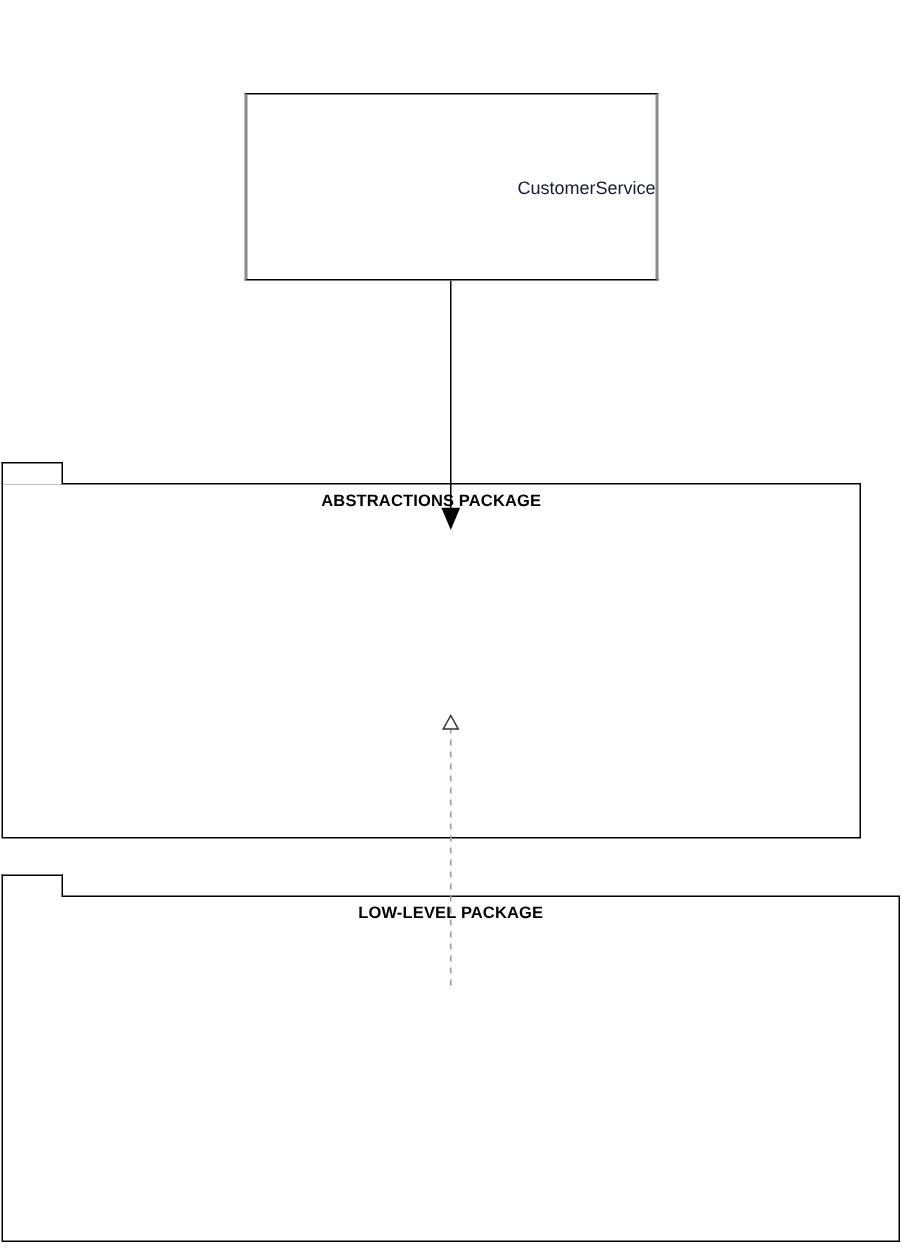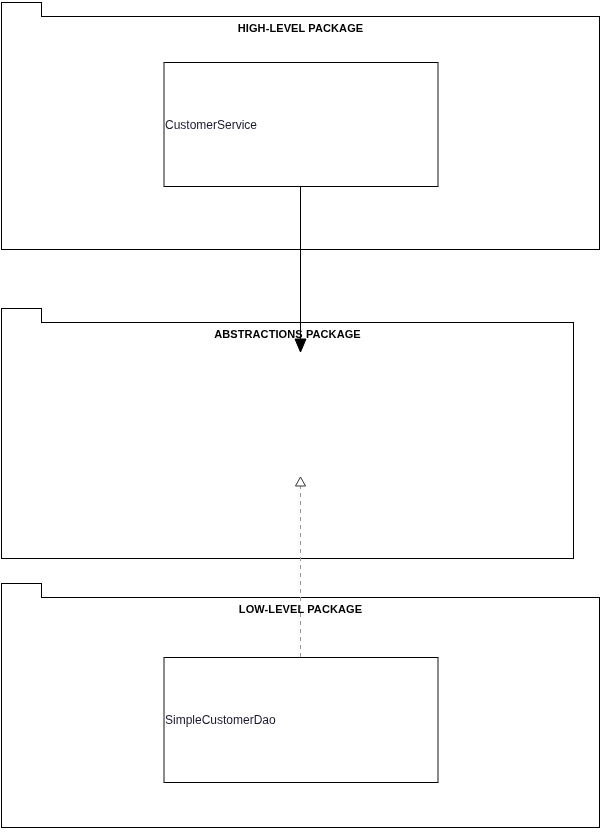--- a/index.html
+++ b/index.html
@@ -70,21 +70,21 @@
   .class-box {
     position: absolute;
     box-sizing: border-box;
     background: #ffffff;
     border-top: 1px solid #000000;
     border-bottom: 1px solid #000000;
     border-left: 2px solid #8a8a8a;
     border-right: 2px solid #8a8a8a;
     display: flex;
     align-items: center;
-    justify-content: flex-start;
+    justify-content: flex-end;
     z-index: 5;
   }
   .class-label {
     font-family: "Liberation Sans", sans-serif;
     font-size: 12px;
     font-weight: normal;
     color: #1a1a2e;
     white-space: nowrap;
   }
 
@@ -97,49 +97,40 @@
     height: 833px;
     z-index: 3;
     pointer-events: none;
   }
 </style>
 </head>
 <body>
 
 <div id="diagram-canvas">
 
-  <div class="package" id="pkg-0" style="left:1px; top:2px; width:599px; height:248px;">
-    <div class="package-tab"></div>
-    <div class="package-body">
-      <div class="package-title">HIGH-LEVEL PACKAGE</div>
-    </div>
-  </div>
 
   <div class="class-box" style="left:163px; top:62px; width:276px; height:125px;">
     <span class="class-label">CustomerService</span>
   </div>
 
   <div class="package" id="pkg-1" style="left:1px; top:308px; width:573px; height:251px;">
     <div class="package-tab"></div>
     <div class="package-body">
       <div class="package-title">ABSTRACTIONS PACKAGE</div>
     </div>
   </div>
 
 
   <div class="package" id="pkg-2" style="left:1px; top:583px; width:599px; height:245px;">
     <div class="package-tab"></div>
     <div class="package-body">
       <div class="package-title">LOW-LEVEL PACKAGE</div>
     </div>
   </div>
 
-  <div class="class-box" style="left:163px; top:657px; width:276px; height:126px;">
-    <span class="class-label">SimpleCustomerDao</span>
-  </div>
 
   <svg class="connector-svg" viewBox="0 0 601 833" width="601" height="833" xmlns="http://www.w3.org/2000/svg">
 
     <g>
       <line x1="300.5" y1="187" x2="300.5" y2="345" stroke="#000000" stroke-width="1"></line>
       <polygon points="300.5,352 295,339 306,339" fill="#000000" stroke="#000000" stroke-width="1"></polygon>
     </g>
 
     <g>
       <line x1="300.5" y1="657" x2="300.5" y2="486" stroke="#999999" stroke-width="1" stroke-dasharray="4 4"></line>

